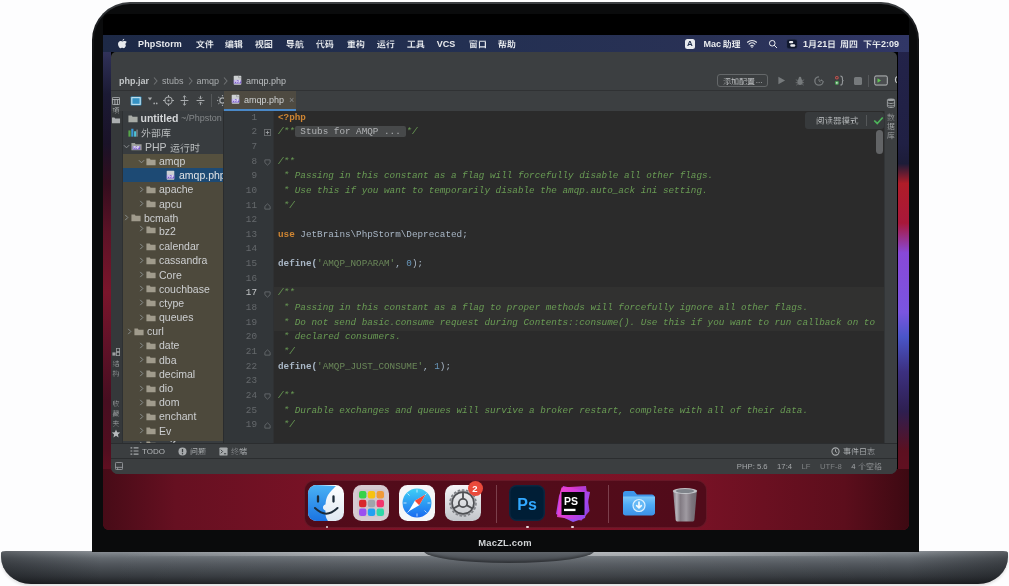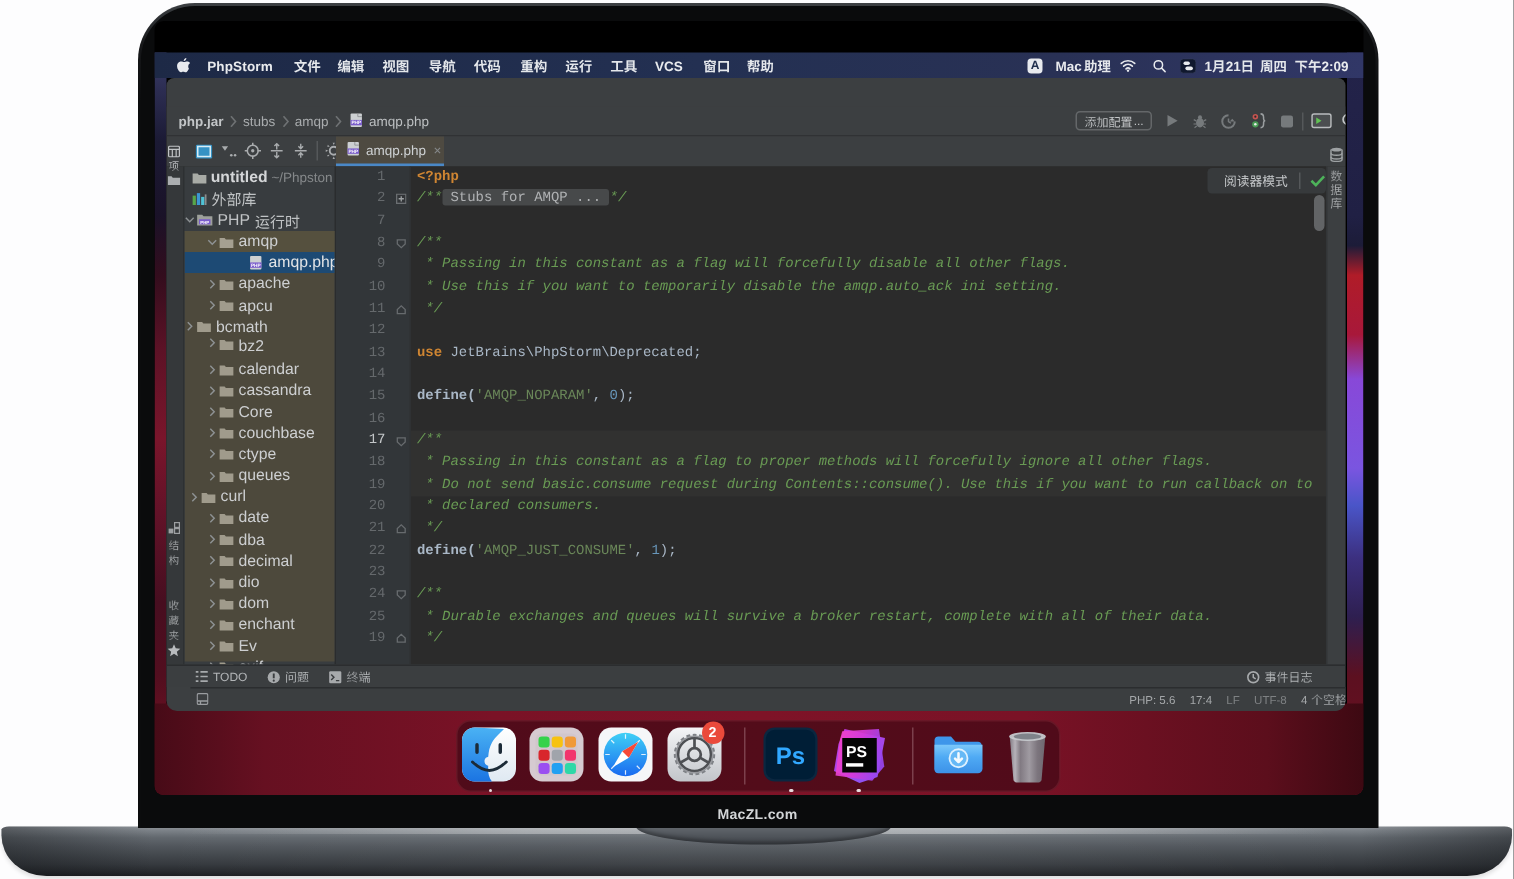--- a/index.html
+++ b/index.html
@@ -719,21 +719,21 @@
         <div class="fx" style="margin-left:auto;margin-right:21px">
           <svg width="9" height="9" viewBox="0 0 10 10" style="display:block;margin-right:3px">
             <circle cx="5" cy="5" r="4" fill="none" stroke="#a7aaac" stroke-width="1.2"></circle>
             <path d="M5 2.6V5l1.8 1.2" stroke="#a7aaac" stroke-width="1.1" fill="none"></path>
           </svg>
           <svg style="display:block;" width="32.25" height="11.75" viewBox="0 0 32.25 11.75">
             <path fill="#b2b5b7" d="M3.62 2.62h0.62v0.62h-0.62zM10.12 2.62h0.12v0.12h-0.12zM27.62 2.62h0.62v1.12h-0.62zM10.12 2.75h0.5v0.12h-0.5zM12.88 2.75h0.62v1.5h-0.62zM10.0 2.88h0.62v0.25h-0.62zM11.5 3.0h0.12v0.12h-0.12zM9.88 3.12h0.75v0.12h-0.75zM11.38 3.12h0.62v0.5h-0.62zM17.38 3.12h5.25v0.62h-5.25zM0.5 3.25h7.0v0.5h-7.0zM9.88 3.25h0.62v0.25h-0.62zM9.75 3.5h0.62v0.25h-0.62zM11.25 3.62h0.62v0.5h-0.62zM3.62 3.75h0.62v0.5h-0.62zM9.62 3.75h0.62v0.25h-0.62zM17.38 3.75h0.62v2.25h-0.62zM22.0 3.75h0.62v2.25h-0.62zM24.5 3.75h7.0v0.12h-7.0zM24.38 3.88h7.25v0.5h-7.25zM9.5 4.0h0.75v0.12h-0.75zM9.5 4.12h0.62v0.12h-0.62zM11.12 4.12h0.62v0.12h-0.62zM1.38 4.25h5.38v0.5h-5.38zM9.38 4.25h0.75v0.12h-0.75zM11.12 4.25h4.12v0.25h-4.12zM9.25 4.38h0.75v0.25h-0.75zM27.62 4.38h0.62v1.38h-0.62zM11.0 4.5h4.25v0.38h-4.25zM9.12 4.62h0.75v0.12h-0.75zM1.38 4.75h0.62v0.5h-0.62zM3.62 4.75h0.62v0.5h-0.62zM6.0 4.75h0.75v0.5h-0.75zM9.0 4.75h0.88v0.25h-0.88zM10.88 4.88h0.62v0.25h-0.62zM12.88 4.88h0.62v1.75h-0.62zM8.88 5.0h1.0v0.25h-1.0zM10.75 5.12h0.75v0.12h-0.75zM1.38 5.25h5.38v0.38h-5.38zM8.75 5.25h1.12v0.12h-1.12zM10.75 5.25h0.62v0.12h-0.62zM8.62 5.38h1.25v0.12h-1.25zM10.62 5.38h0.75v0.12h-0.75zM8.5 5.5h1.38v0.12h-1.38zM10.62 5.5h0.62v0.12h-0.62zM1.38 5.62h5.25v0.12h-5.25zM8.38 5.62h0.88v0.12h-0.88zM9.38 5.62h0.5v4.5h-0.5zM10.5 5.62h0.75v0.12h-0.75zM3.62 5.75h0.62v0.5h-0.62zM8.25 5.75h0.88v0.12h-0.88zM10.5 5.75h0.62v0.12h-0.62zM25.0 5.75h6.12v0.5h-6.12zM8.25 5.88h0.75v0.12h-0.75zM10.62 5.88h0.5v0.12h-0.5zM8.38 6.0h0.62v0.12h-0.62zM10.88 6.0h0.12v0.12h-0.12zM17.38 6.0h5.25v0.62h-5.25zM8.38 6.12h0.5v0.12h-0.5zM1.12 6.25h5.62v0.12h-5.62zM8.5 6.25h0.25v0.12h-0.25zM25.0 6.25h6.0v0.12h-6.0zM1.12 6.38h5.75v0.38h-5.75zM27.38 6.5h0.12v0.12h-0.12zM10.5 6.62h5.12v0.62h-5.12zM17.38 6.62h0.62v2.25h-0.62zM22.0 6.62h0.62v2.25h-0.62zM27.25 6.62h0.5v0.12h-0.5zM3.62 6.75h0.62v0.5h-0.62zM6.12 6.75h0.75v0.5h-0.75zM27.12 6.75h0.88v0.12h-0.88zM27.12 6.88h1.0v0.12h-1.0zM27.25 7.0h1.0v0.12h-1.0zM27.5 7.12h1.0v0.12h-1.0zM0.38 7.25h7.25v0.5h-7.25zM12.88 7.25h0.62v2.75h-0.62zM27.62 7.25h1.0v0.12h-1.0zM26.12 7.38h0.62v2.0h-0.62zM27.88 7.38h0.88v0.12h-0.88zM30.25 7.38h0.25v0.12h-0.25zM25.12 7.5h0.5v0.12h-0.5zM28.0 7.5h1.0v0.12h-1.0zM30.0 7.5h0.62v0.12h-0.62zM25.12 7.62h0.62v0.25h-0.62zM28.12 7.62h1.0v0.12h-1.0zM30.0 7.62h0.75v0.12h-0.75zM3.62 7.75h0.62v0.62h-0.62zM6.12 7.75h0.75v0.62h-0.75zM28.25 7.75h1.0v0.12h-1.0zM30.12 7.75h0.62v0.12h-0.62zM25.0 7.88h0.62v0.38h-0.62zM28.38 7.88h0.88v0.12h-0.88zM30.12 7.88h0.75v0.12h-0.75zM28.62 8.0h0.5v0.12h-0.5zM30.25 8.0h0.62v0.12h-0.62zM28.75 8.12h0.12v0.12h-0.12zM30.25 8.12h0.75v0.12h-0.75zM24.88 8.25h0.62v0.38h-0.62zM30.38 8.25h0.62v0.12h-0.62zM1.12 8.38h5.75v0.12h-5.75zM30.38 8.38h0.75v0.12h-0.75zM1.0 8.5h5.88v0.38h-5.88zM29.62 8.5h0.25v0.12h-0.25zM30.5 8.5h0.62v0.12h-0.62zM24.75 8.62h0.62v0.25h-0.62zM29.62 8.62h0.62v0.38h-0.62zM30.5 8.62h0.75v0.12h-0.75zM30.62 8.75h0.62v0.12h-0.62zM3.62 8.88h0.62v0.75h-0.62zM6.12 8.88h0.75v0.25h-0.75zM17.38 8.88h5.25v0.62h-5.25zM24.62 8.88h0.75v0.12h-0.75zM30.62 8.88h0.75v0.12h-0.75zM24.62 9.0h0.62v0.12h-0.62zM29.62 9.0h0.5v0.12h-0.5zM30.75 9.0h0.62v0.12h-0.62zM6.25 9.12h0.62v0.12h-0.62zM24.5 9.12h0.75v0.12h-0.75zM29.5 9.12h0.62v0.25h-0.62zM30.75 9.12h0.75v0.25h-0.75zM24.5 9.25h0.62v0.12h-0.62zM24.38 9.38h0.75v0.12h-0.75zM26.12 9.38h1.0v0.12h-1.0zM29.12 9.38h1.0v0.12h-1.0zM30.88 9.38h0.62v0.25h-0.62zM17.38 9.5h0.62v0.5h-0.62zM22.0 9.5h0.62v0.5h-0.62zM24.62 9.5h0.38v0.12h-0.38zM26.25 9.5h3.75v0.25h-3.75zM2.38 9.62h1.88v0.12h-1.88zM24.88 9.62h0.12v0.12h-0.12zM31.0 9.62h0.25v0.12h-0.25zM2.5 9.75h1.75v0.12h-1.75zM26.38 9.75h3.5v0.12h-3.5zM2.5 9.88h1.62v0.12h-1.62zM26.62 9.88h3.0v0.12h-3.0zM2.5 10.0h1.38v0.12h-1.38zM12.88 10.0h0.5v0.12h-0.5z"></path>
           </svg>
         </div>
       </div>
-      <div class="ab fx" style="left:16px;top:406px;width:786px;height:15.5px;
+      <div class="ab fx" style="left:0;top:406px;width:786px;height:15.5px;
  background:#3b3e40;border-top:1px solid #2b2d2f;">
         <div style="margin-left:4.5px">
           <svg width="8" height="8" viewBox="0 0 9 9" style="display:block">
             <rect x="0.5" y="0.5" width="8" height="8" rx="1" fill="none" stroke="#9a9da0" stroke-width="1"></rect>
             <path d="M0.5 6h8M3 6v3" stroke="#9a9da0" stroke-width="1"></path>
           </svg>
         </div>
         <div class="fx" style="margin-left:auto;margin-right:5px;gap:9.5px">
           <span style="font-size:7.7px;color:#a4a7a9">PHP: 5.6</span>
           <span style="font-size:7.7px;color:#a4a7a9">17:4</span>

